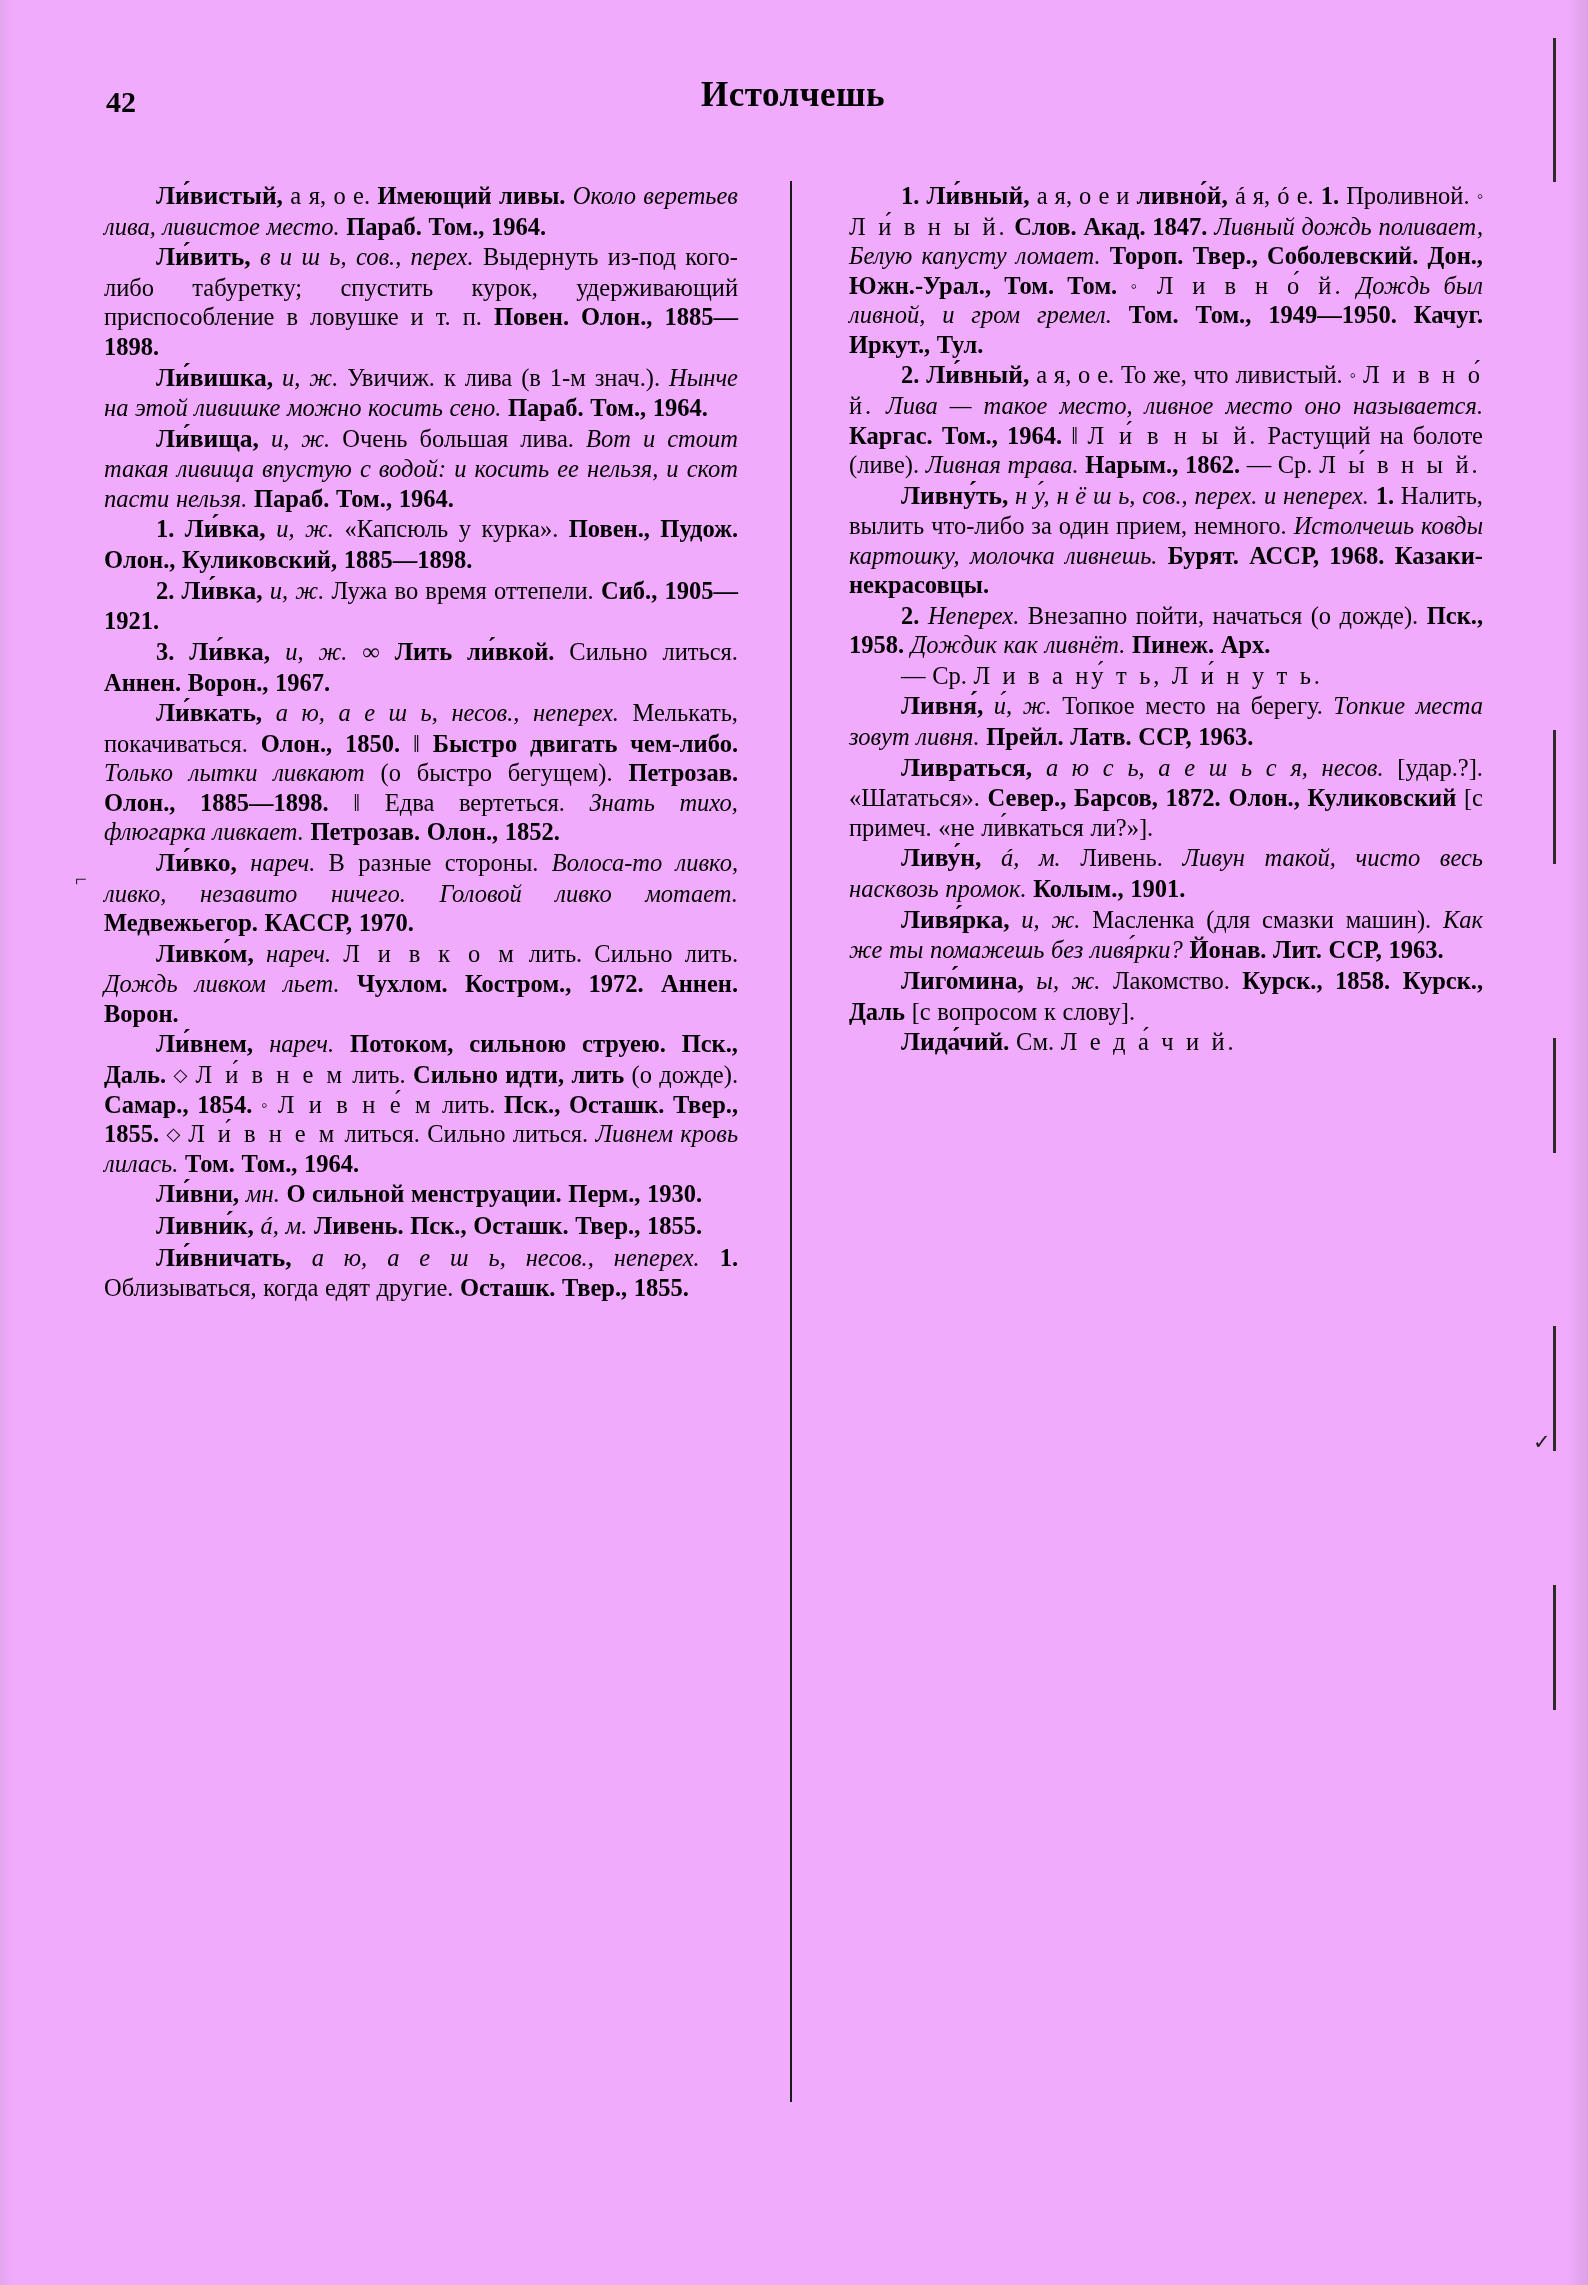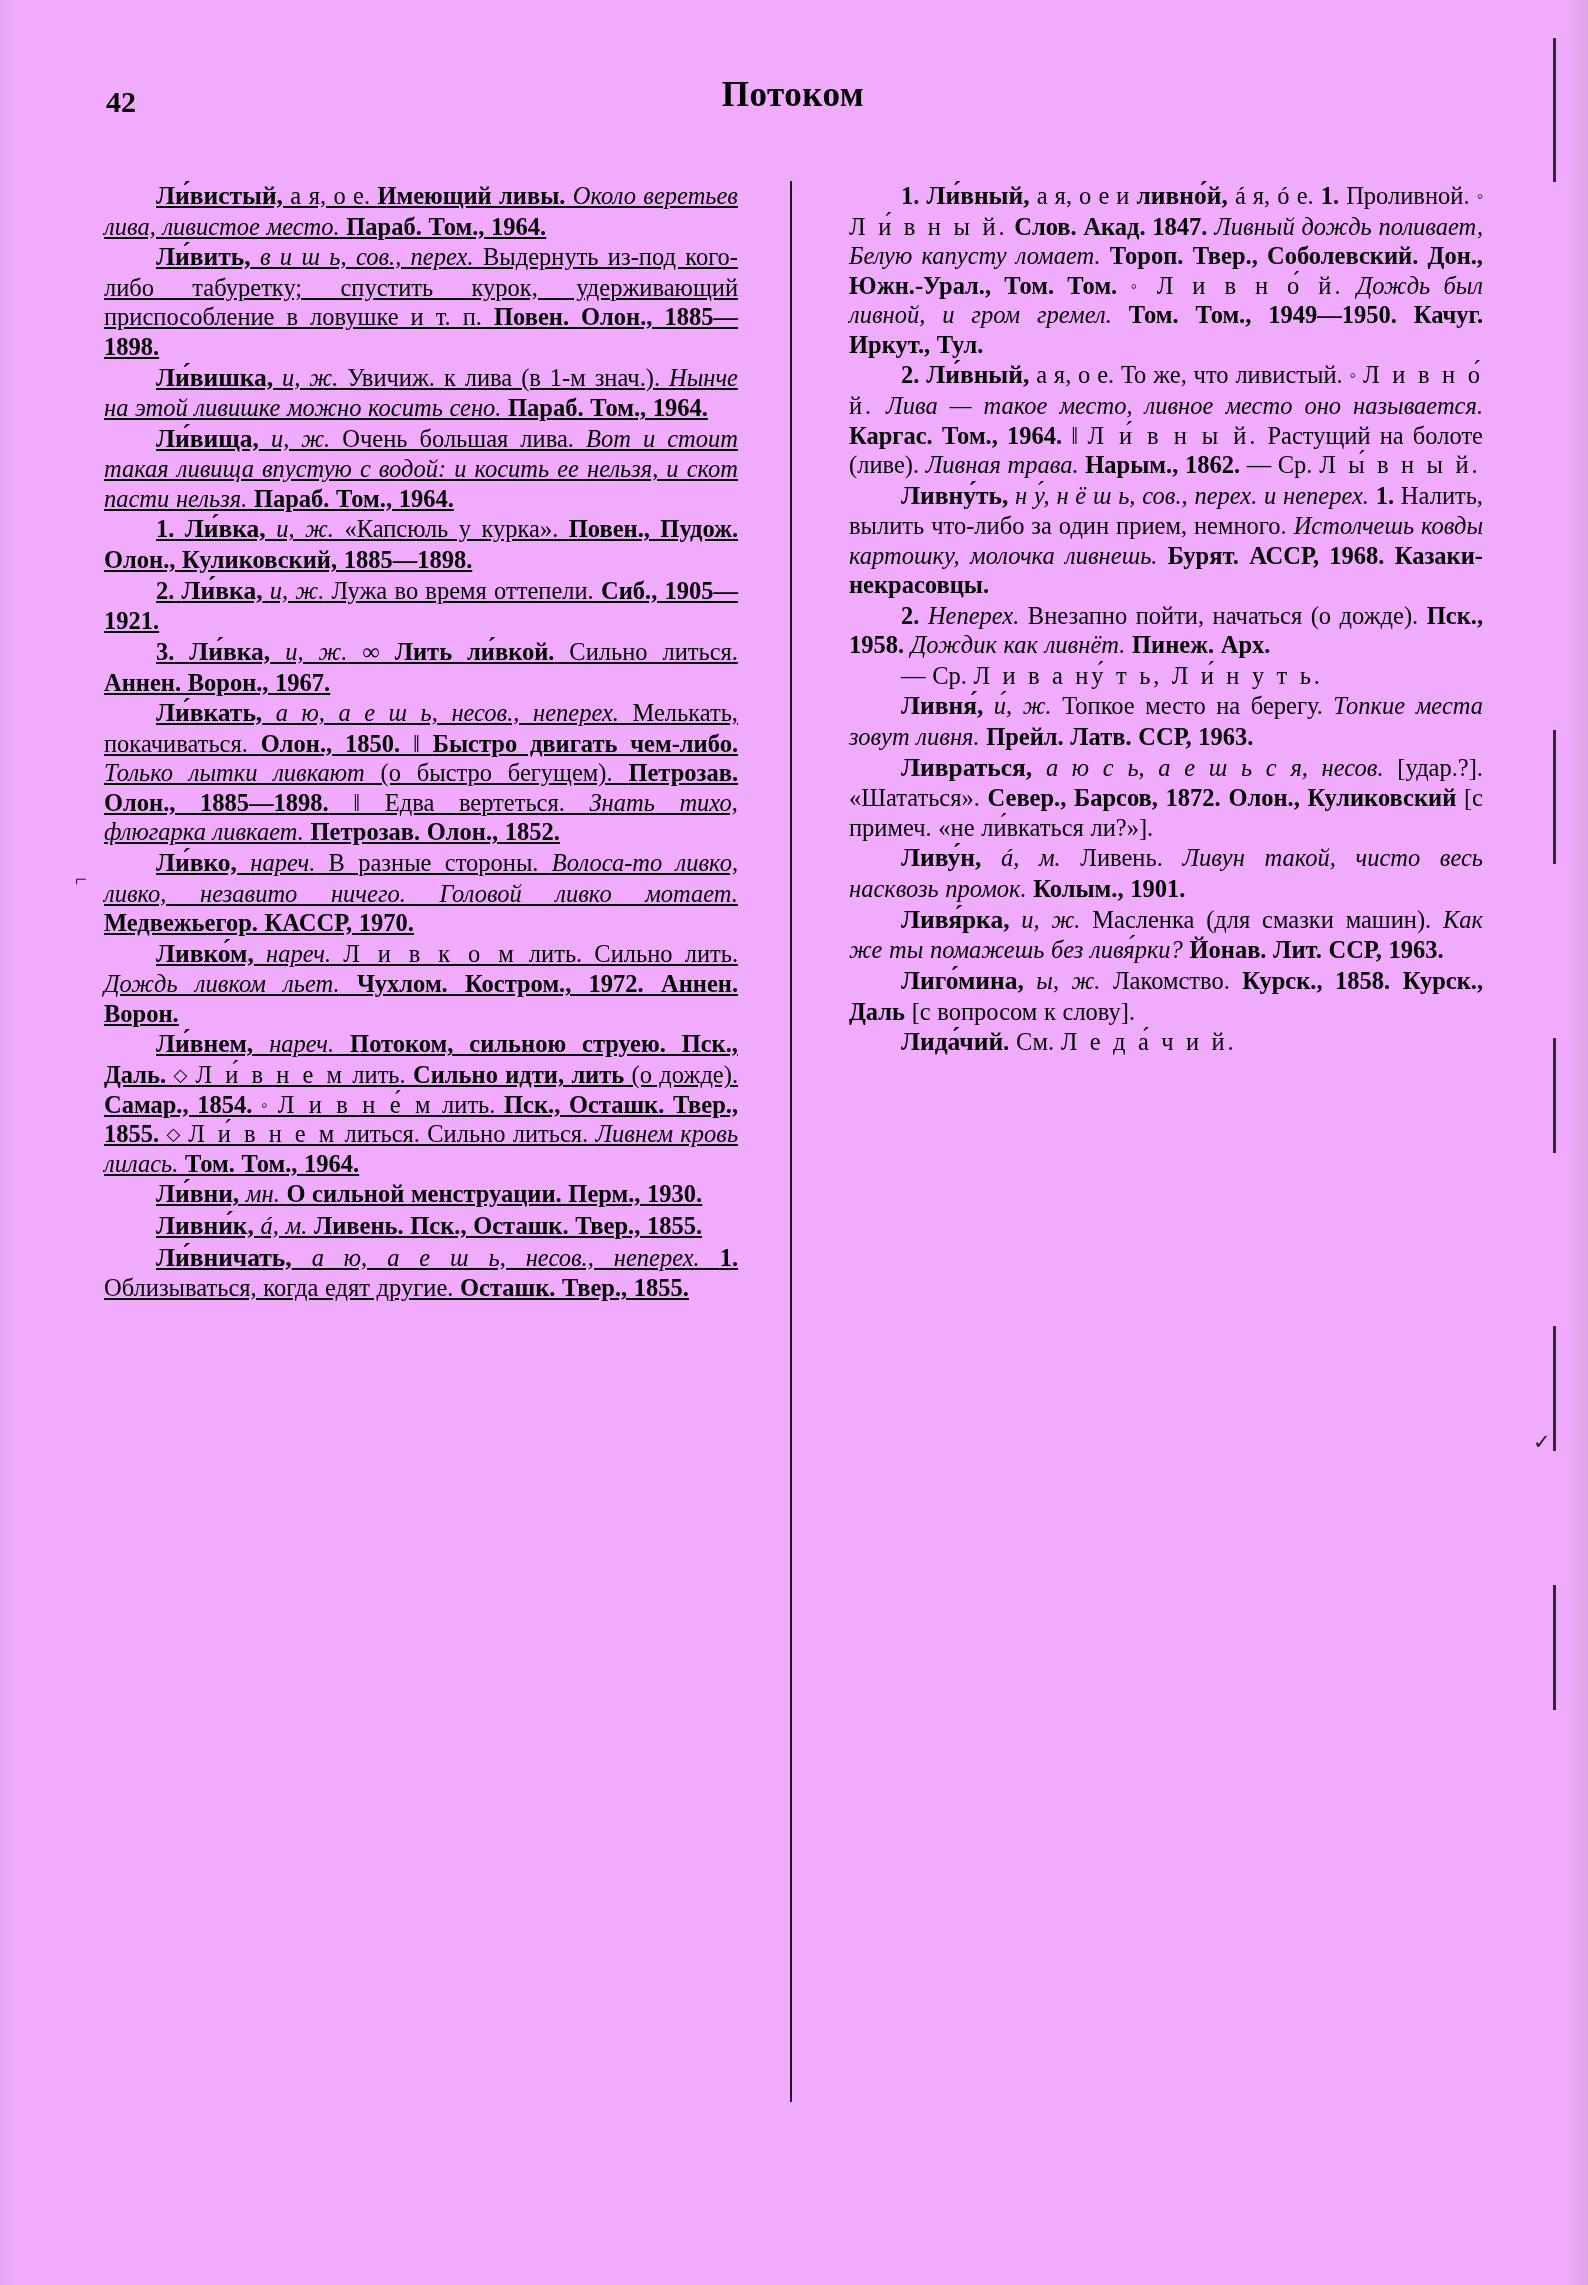--- a/index.html
+++ b/index.html
@@ -69,21 +69,21 @@
     position: absolute;
     left: 104px;
     top: 181px;
     width: 1380px;
   }
   .col {
     position: absolute;
     top: 0;
     width: 634px;
   }
-  .col-left { left: 0; text-decoration: underline; }
+  .col-left { left: 0; }
   .col-right { left: 745px; }
   .col-rule {
     position: absolute;
     left: 686px;
     top: 0px;
     width: 1.9px;
     height: 1921px;
     background: #1a1a1a;
   }
 
@@ -124,21 +124,21 @@
   <div class="scan-edge-right"></div>
 
   <div class="bind-line" style="top:38px;height:144px;"></div>
   <div class="bind-line" style="top:730px;height:134px;"></div>
   <div class="bind-line" style="top:1038px;height:115px;"></div>
   <div class="bind-line" style="top:1326px;height:125px;"></div>
   <div class="bind-line" style="top:1585px;height:125px;"></div>
 
   <header class="page-header">
     <div class="folio">42</div>
-    <div class="running-head">Потоком</div>
+    <div class="running-head">Истолчешь</div>
   </header>
 
   <div class="columns">
     <div class="col-rule"></div>
 
     <div class="col col-left" id="col-left">
         <p class="entry"><span class="hw">Ли́вистый,</span> а я, о е. <b>Имеющий ливы.</b> <i>Около веретьев лива, ливистое место.</i> <b>Параб. Том., 1964.</b></p>
         <p class="entry"><span class="hw">Ли́вить,</span> <i>в и ш ь, сов., перех.</i> Выдернуть из-под кого-либо табуретку; спустить курок, удерживающий приспособление в ловушке и т. п. <b>Повен. Олон., 1885—1898.</b></p>
         <p class="entry"><span class="hw">Ли́вишка,</span> <i>и, ж.</i> Увичиж. к лива (в 1-м знач.). <i>Нынче на этой ливишке можно косить сено.</i> <b>Параб. Том., 1964.</b></p>
         <p class="entry"><span class="hw">Ли́вища,</span> <i>и, ж.</i> Очень большая лива. <i>Вот и стоит такая ливища впустую с водой: и косить ее нельзя, и скот пасти нельзя.</i> <b>Параб. Том., 1964.</b></p>

